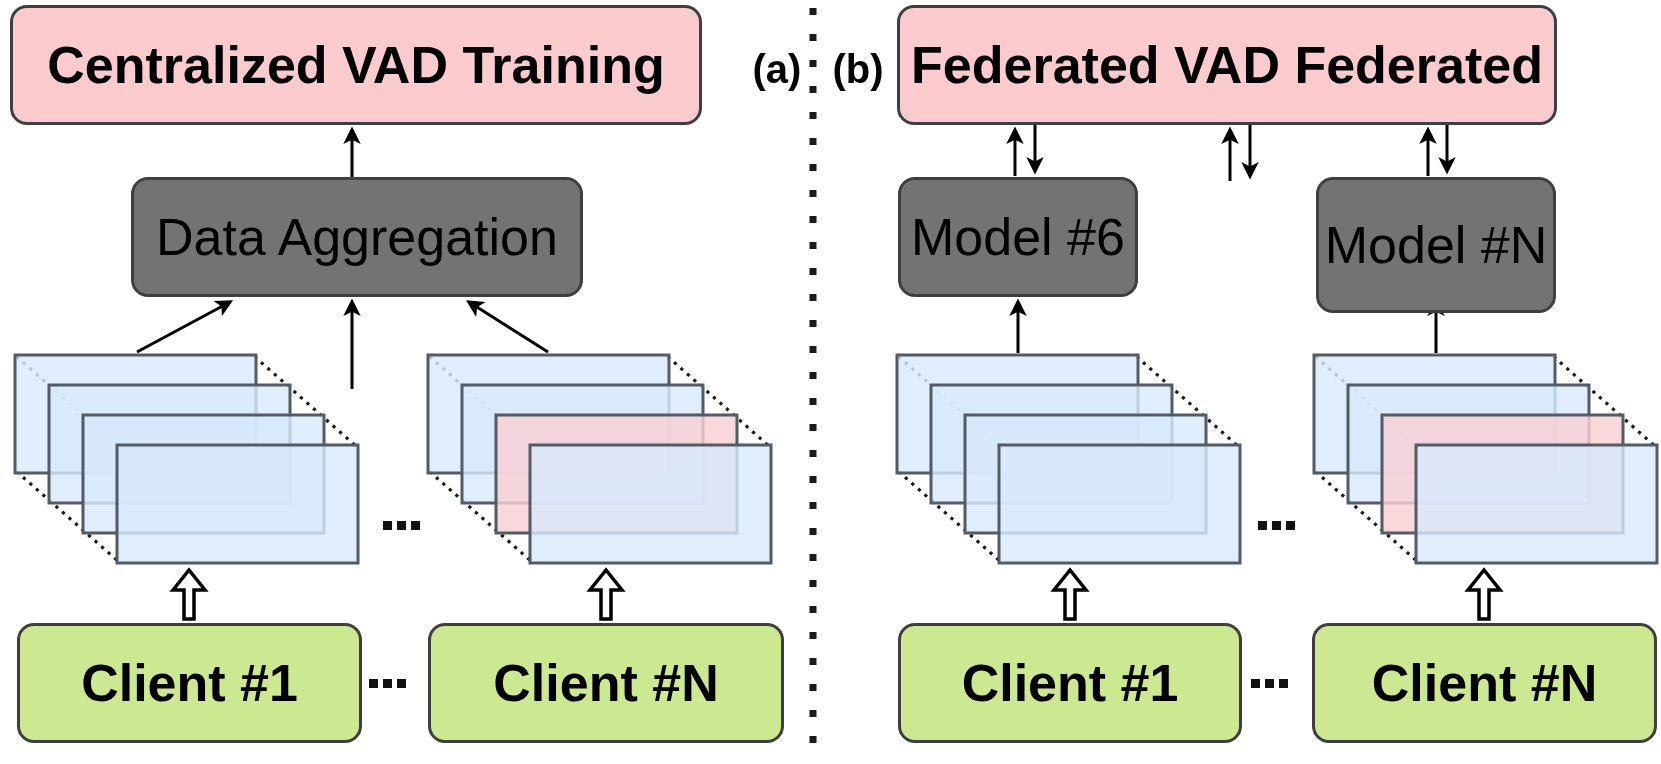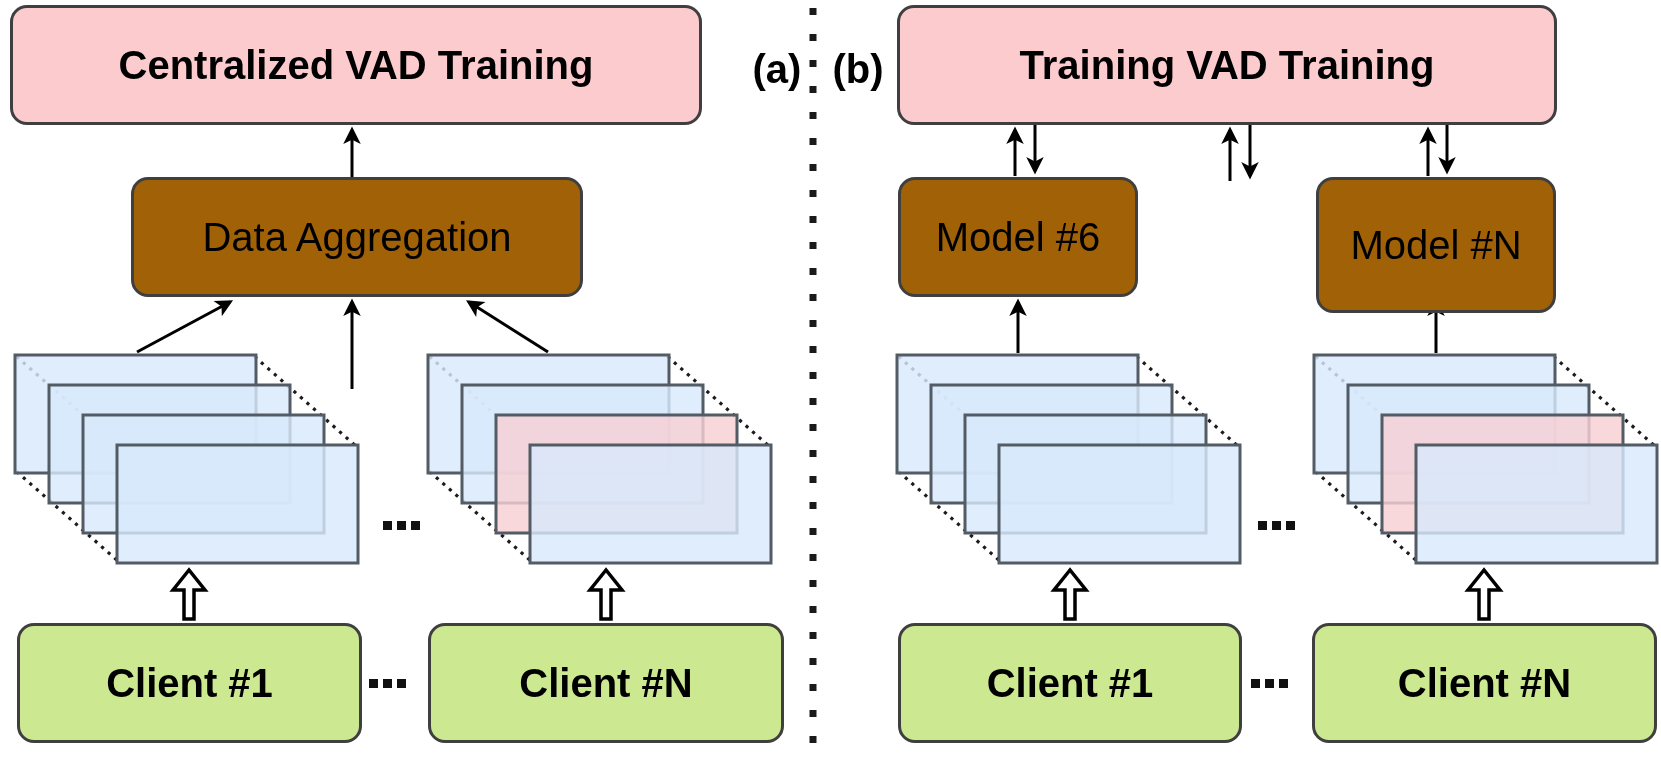--- a/index.html
+++ b/index.html
@@ -3,24 +3,24 @@
 <meta charset="utf-8">
 <style>
   html,body{margin:0;padding:0;background:#ffffff;}
   .canvas{
     position:relative;width:1661px;height:764px;background:#ffffff;overflow:hidden;
     font-family:"Liberation Sans", sans-serif;color:#000;
   }
   .box{
     position:absolute;box-sizing:border-box;border:3.5px solid #3f3f3f;border-radius:17px;
     display:flex;align-items:center;justify-content:center;text-align:center;
-    font-size:40px;line-height:1.05;white-space:nowrap;
+    font-size:52px;line-height:1.05;white-space:nowrap;
   }
   .box.training{background:#fbcbce;font-weight:700;}
-  .box.model{background:#a16207;font-weight:400;}
+  .box.model{background:#737373;font-weight:400;}
   .box.client{background:#cce890;font-weight:700;}
   .panel-label{
     position:absolute;font-size:40px;font-weight:700;text-align:center;width:80px;
   }
   .dots{position:absolute;display:flex;gap:5px;}
   .dots .dot{width:9px;height:9px;background:#111;}
   svg{position:absolute;left:0;top:0;}
   .frame{stroke:#535c64;stroke-width:3;fill-opacity:0.82;}
   .dotted line{stroke:#1c1c1c;stroke-width:3.2;stroke-dasharray:3.2 5.5;fill:none;}
   .arrow{stroke:#000;stroke-width:3;fill:none;}
@@ -113,21 +113,21 @@
       <polygon class="block-arrow" points="1070,570 1054,590 1065,590 1065,619 1075,619 1075,590 1086,590"></polygon>
       <polygon class="block-arrow" points="1484,570 1468,590 1479,590 1479,619 1489,619 1489,590 1500,590"></polygon>
     </g>
   </svg>
 
   <div class="box training" style="left:10px;top:5px;width:692px;height:120px;">Centralized VAD Training</div>
   <div class="box model" style="left:131px;top:177px;width:452px;height:120px;">Data Aggregation</div>
   <div class="box client" style="left:17px;top:623px;width:345px;height:120px;">Client #1</div>
   <div class="box client" style="left:428px;top:623px;width:356px;height:120px;">Client #N</div>
 
-  <div class="box training" style="left:897px;top:5px;width:660px;height:120px;">Training VAD Training</div>
+  <div class="box training" style="left:897px;top:5px;width:660px;height:120px;">Federated VAD Federated</div>
   <div class="box model" style="left:898px;top:177px;width:240px;height:120px;">Model #6</div>
   <div class="box model" style="left:1316px;top:177px;width:240px;height:136px;">Model #N</div>
   <div class="box client" style="left:898px;top:623px;width:344px;height:120px;">Client #1</div>
   <div class="box client" style="left:1312px;top:623px;width:345px;height:120px;">Client #N</div>
 
   <div class="panel-label" style="left:737px;top:47px;">(a)</div>
   <div class="panel-label" style="left:818px;top:47px;">(b)</div>
 
   <div class="dots" style="left:383px;top:521px;" aria-label="...">
     <span class="dot"></span>

